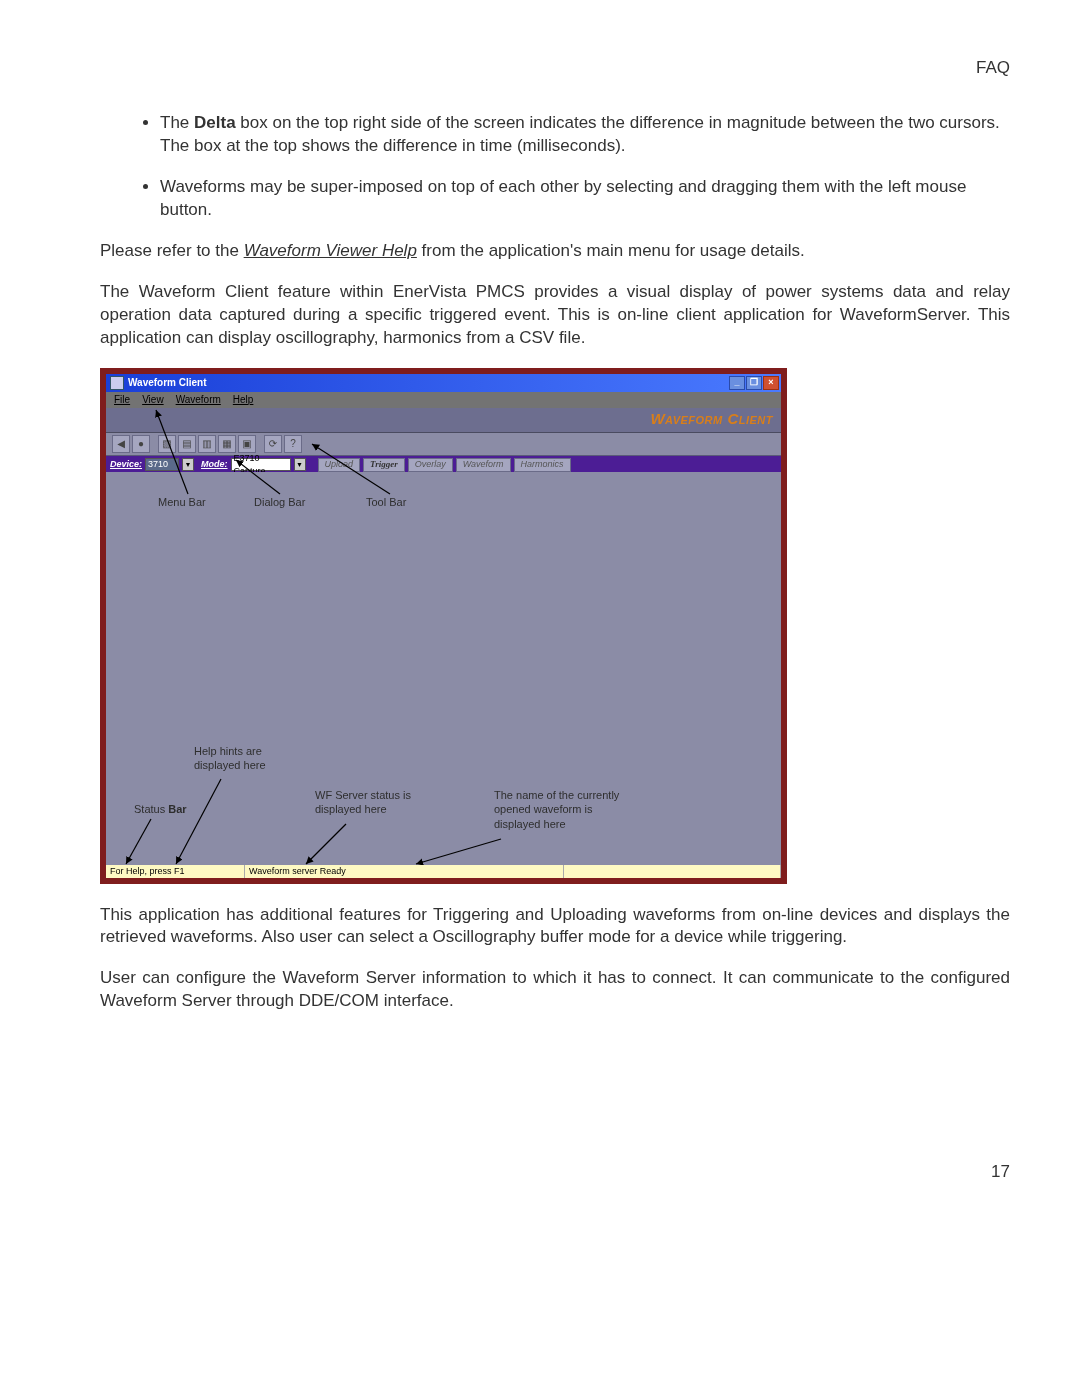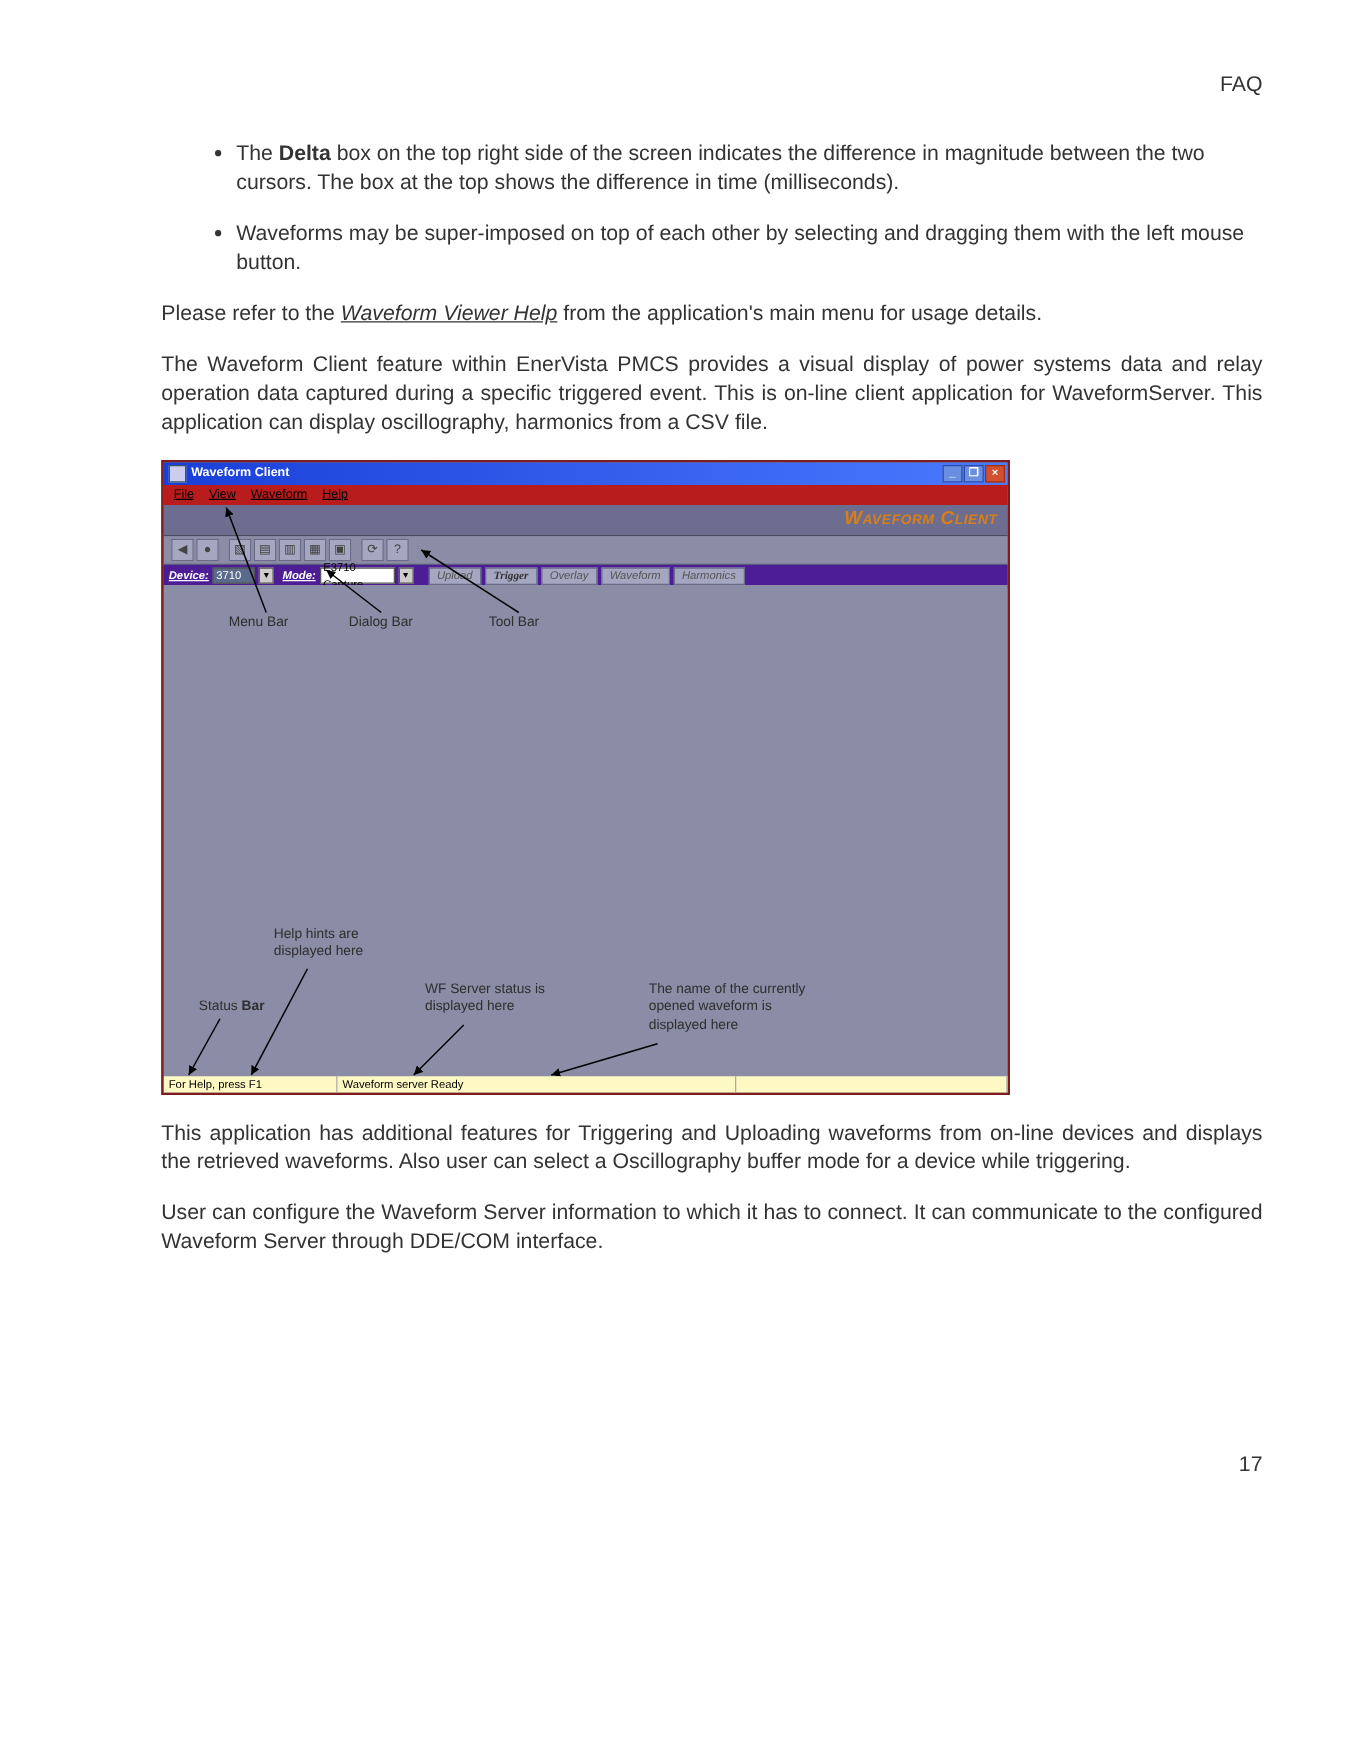--- a/index.html
+++ b/index.html
@@ -7,21 +7,21 @@
     padding: 0;
     background: #fff;
     font-family: Arial, Helvetica, sans-serif;
     color: #333;
   }
   .page {
     width: 1080px;
     height: 1397px;
     position: relative;
     box-sizing: border-box;
-    padding: 58px 70px 0 61px;
+    padding: 58px 70px 0 32px;
   }
   .header-right {
     text-align: right;
     font-size: 17px;
     margin-bottom: 34px;
     color: #333;
   }
   .content {
     margin-left: 68px;
     margin-right: 0;
@@ -43,21 +43,21 @@
     color: #555;
     margin: 30px 0 18px 0;
   }
   .para {
     margin: 0 0 18px 0;
     text-align: justify;
   }
   .screenshot {
     width: 675px;
     height: 504px;
-    border: 2px solid #7f1d1d;
+    border: 6px solid #7f1d1d;
     margin: 6px 0 20px 0;
     position: relative;
     background: #8b8ca6;
     font-family: Tahoma, Arial, sans-serif;
   }
   .titlebar {
     height: 18px;
     background: linear-gradient(to right, #1a3fd8, #4a7aff);
     display: flex;
     align-items: center;
@@ -90,21 +90,21 @@
     color: #fff;
     display: flex;
     align-items: center;
     justify-content: center;
     font-weight: bold;
     box-sizing: border-box;
   }
   .win-btn.close { background: #d05030; border-color: #a03010; }
   .menubar {
     height: 16px;
-    background: #b91c1c;
+    background: #737373;
     display: flex;
     align-items: center;
     padding-left: 2px;
     font-size: 10px;
     color: #000;
   }
   .menu-item {
     padding: 0 6px;
     text-decoration: underline;
     text-decoration-color: #000;

